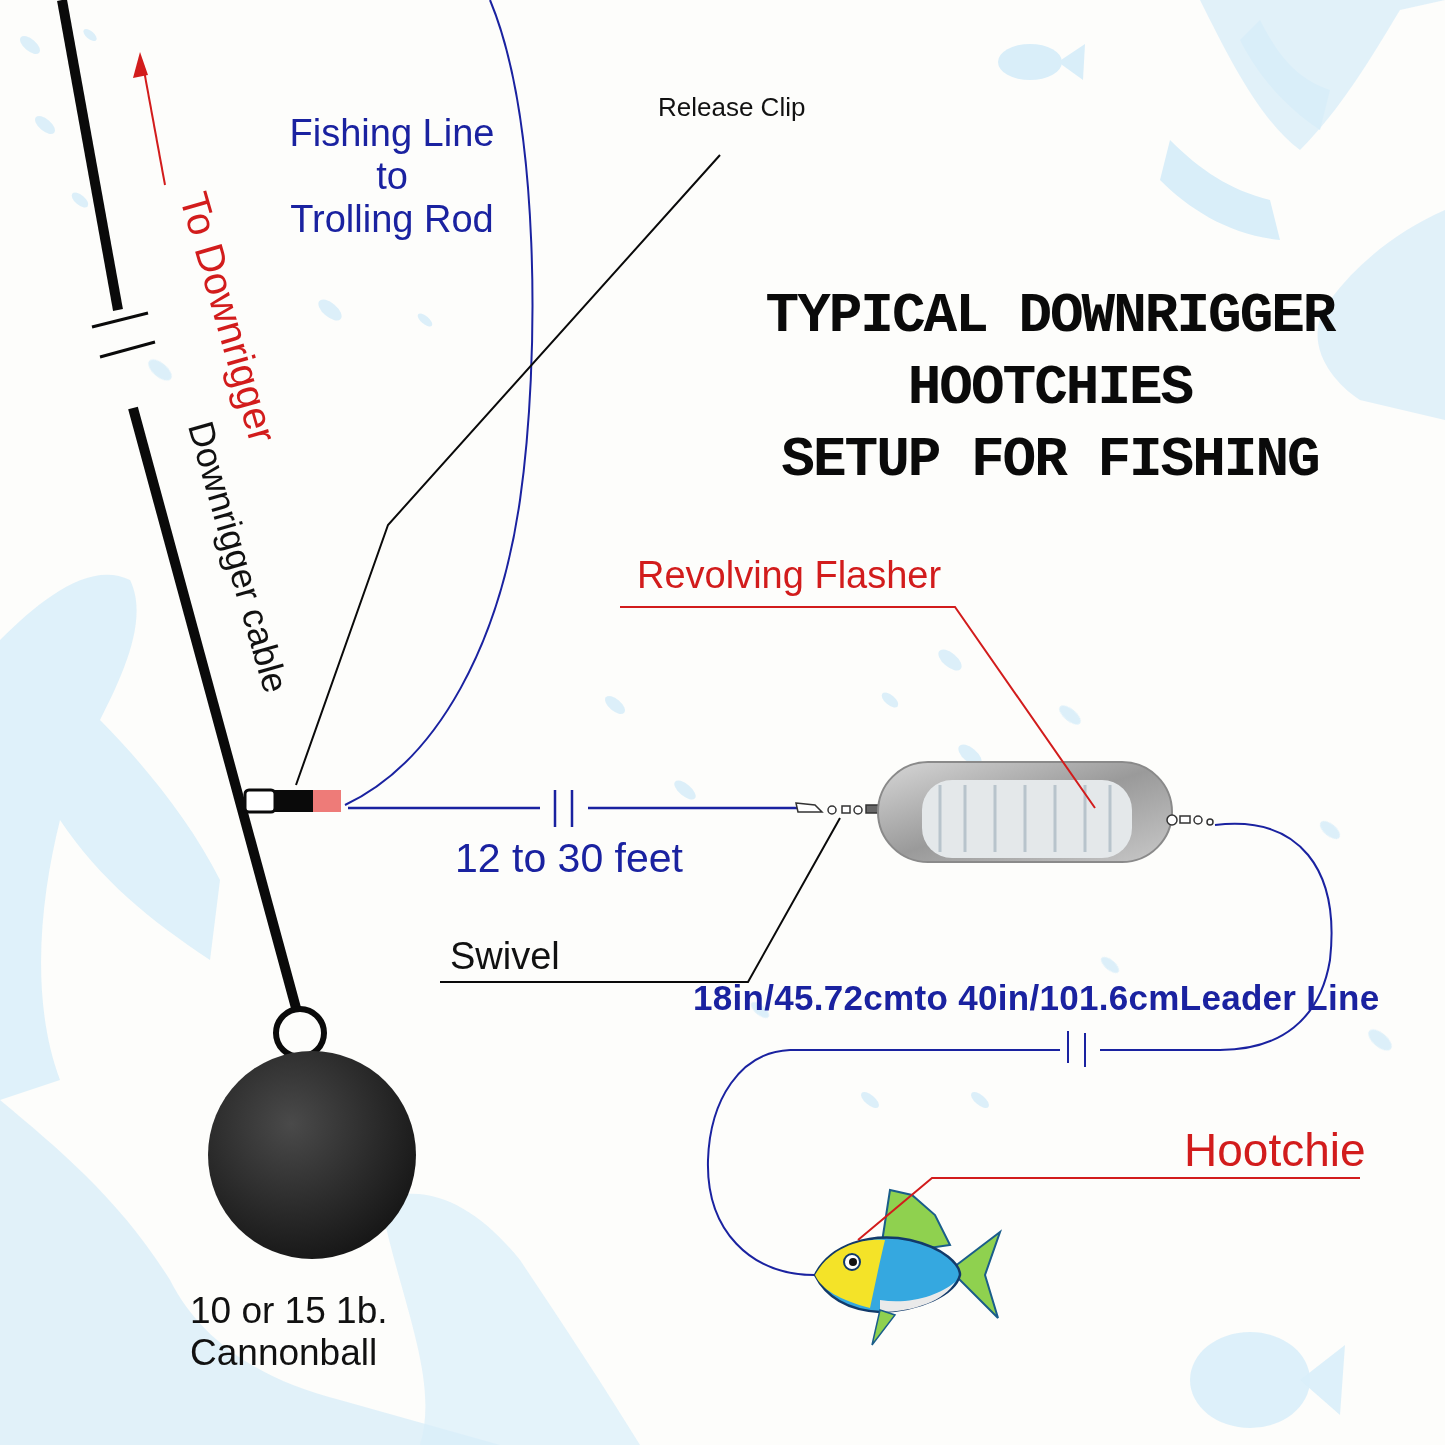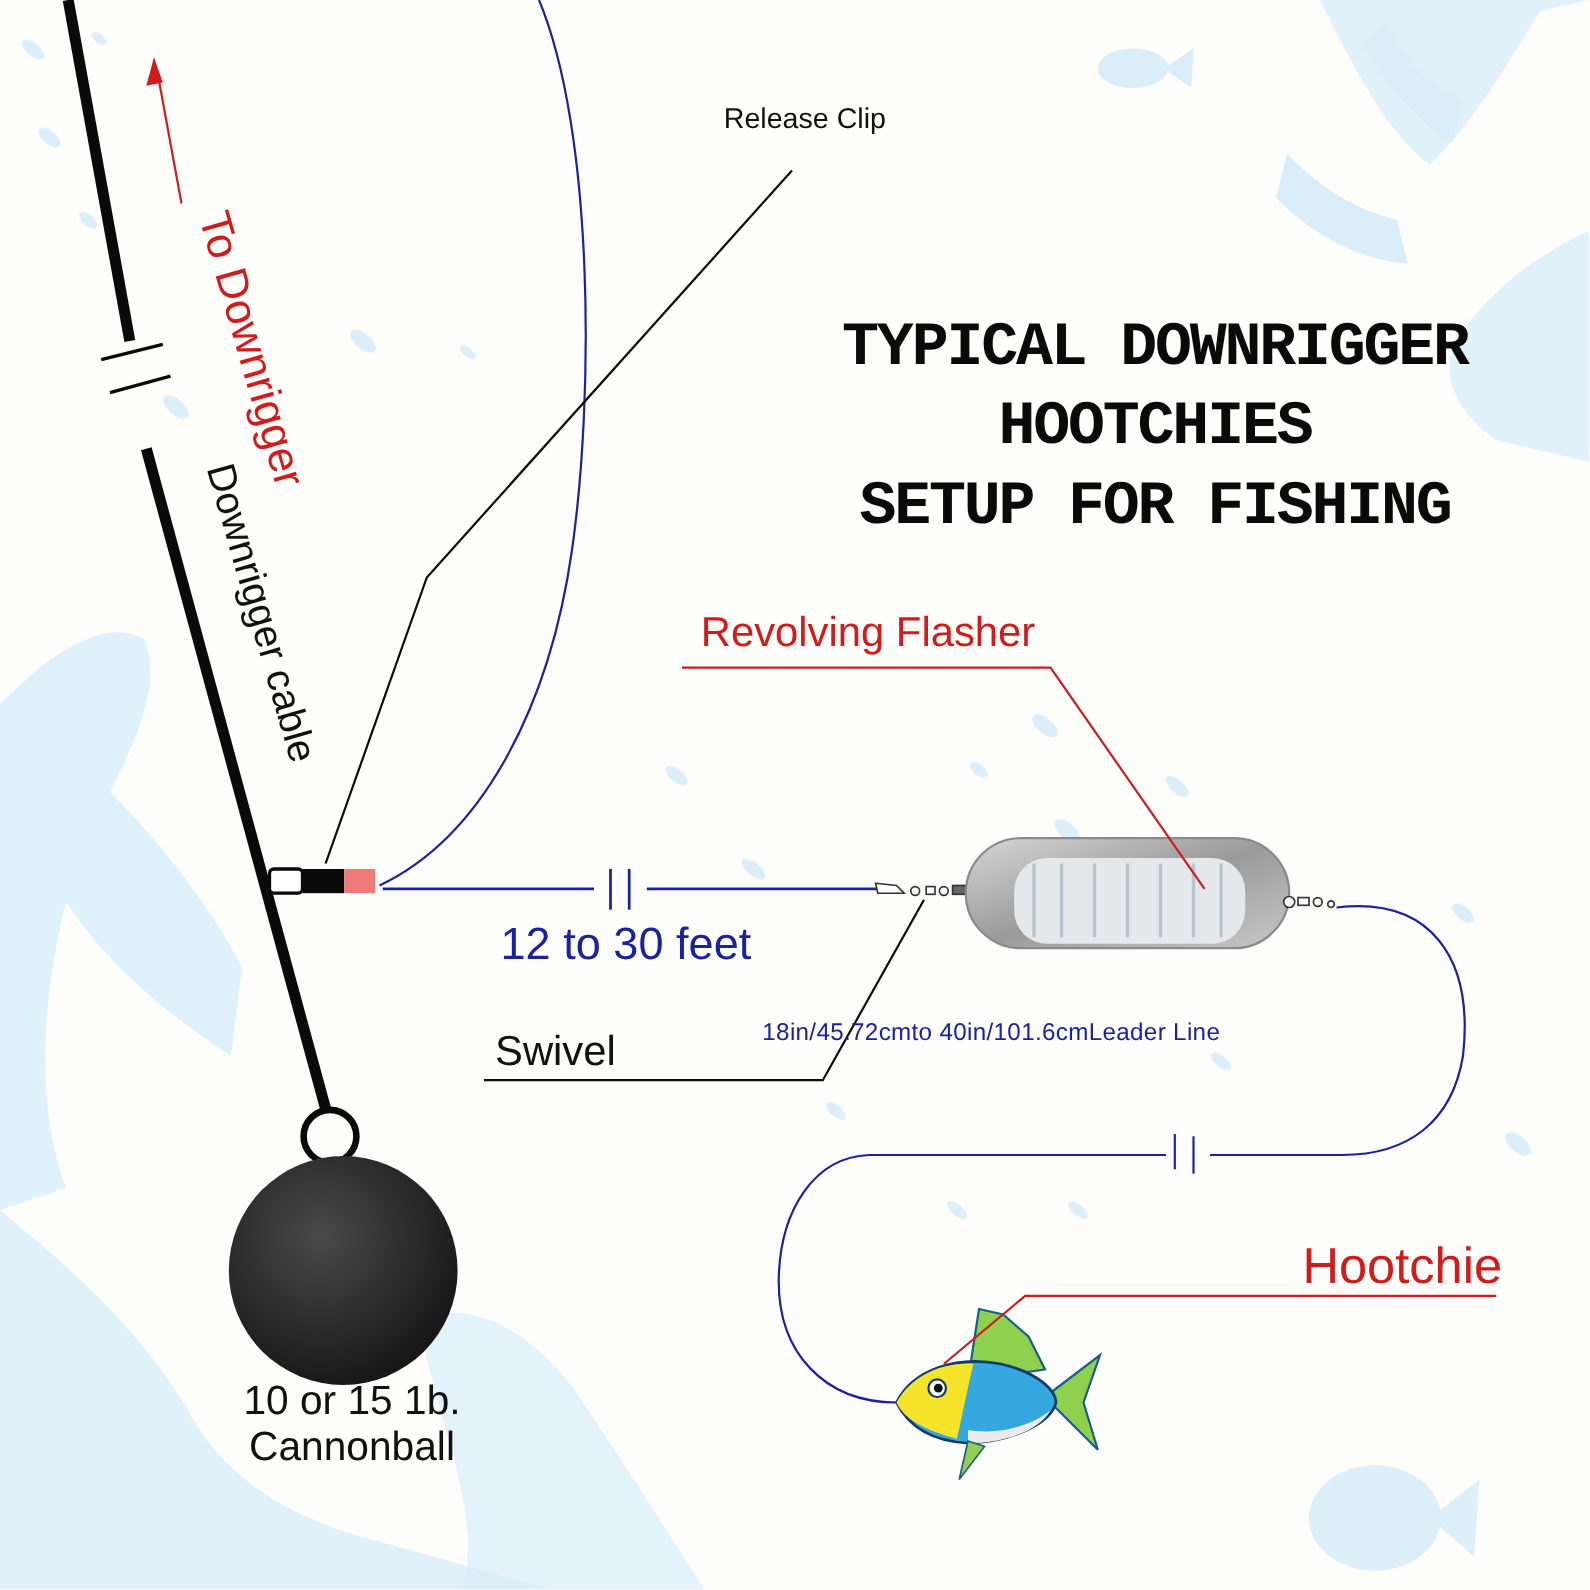--- a/index.html
+++ b/index.html
@@ -153,32 +153,37 @@
   </svg>
 
   <div class="title">
     <div>TYPICAL DOWNRIGGER</div>
     <div>HOOTCHIES</div>
     <div>SETUP FOR FISHING</div>
   </div>
 
   <div class="lbl black" style="left:658px; top:94px; font-size:26px;">Release Clip</div>
 
+  <div class="lbl blue" style="left:276px; top:112px; width:232px; text-align:center; font-size:38px; line-height:43px;">
+    <div>Fishing Line</div>
+    <div>to</div>
+    <div>Trolling Rod</div>
+  </div>
 
   <div class="lbl red" style="left:170px; top:200px; font-size:40px; transform-origin:0 0; transform:rotate(74deg) translate(0,-44px);">To Downrigger</div>
 
   <div class="lbl black" style="left:180px; top:428px; font-size:36px; transform-origin:0 0; transform:rotate(74deg) translate(0,-38px);">Downrigger cable</div>
 
   <div class="lbl blue" style="left:455px; top:838px; font-size:41px;">12 to 30 feet</div>
 
   <div class="lbl black" style="left:450px; top:937px; font-size:38px;">Swivel</div>
 
   <div class="lbl red" style="left:615px; top:556px; font-size:38px;margin-left:22px;">Revolving Flasher</div>
 
-  <div class="lbl blue" style="left:693px; top:927px; font-size:22px; letter-spacing:0.3px;">18in/45.72cmto 40in/101.6cmLeader Line</div>
+  <div class="lbl blue" style="left:693px; top:980px; font-size:35px; letter-spacing:0.3px;font-weight:bold;">18in/45.72cmto 40in/101.6cmLeader Line</div>
 
   <div class="lbl red" style="left:1184px; top:1127px; font-size:46px;">Hootchie</div>
 
-  <div class="lbl black" style="left:190px; top:1252px; width:260px; text-align:center; font-size:37px; line-height:42px;">
+  <div class="lbl black" style="left:190px; top:1290px; width:260px; font-size:37px; line-height:42px;">
     <div>10 or 15 1b.</div>
     <div>Cannonball</div>
   </div>
 </div>
 
 </body></html>

